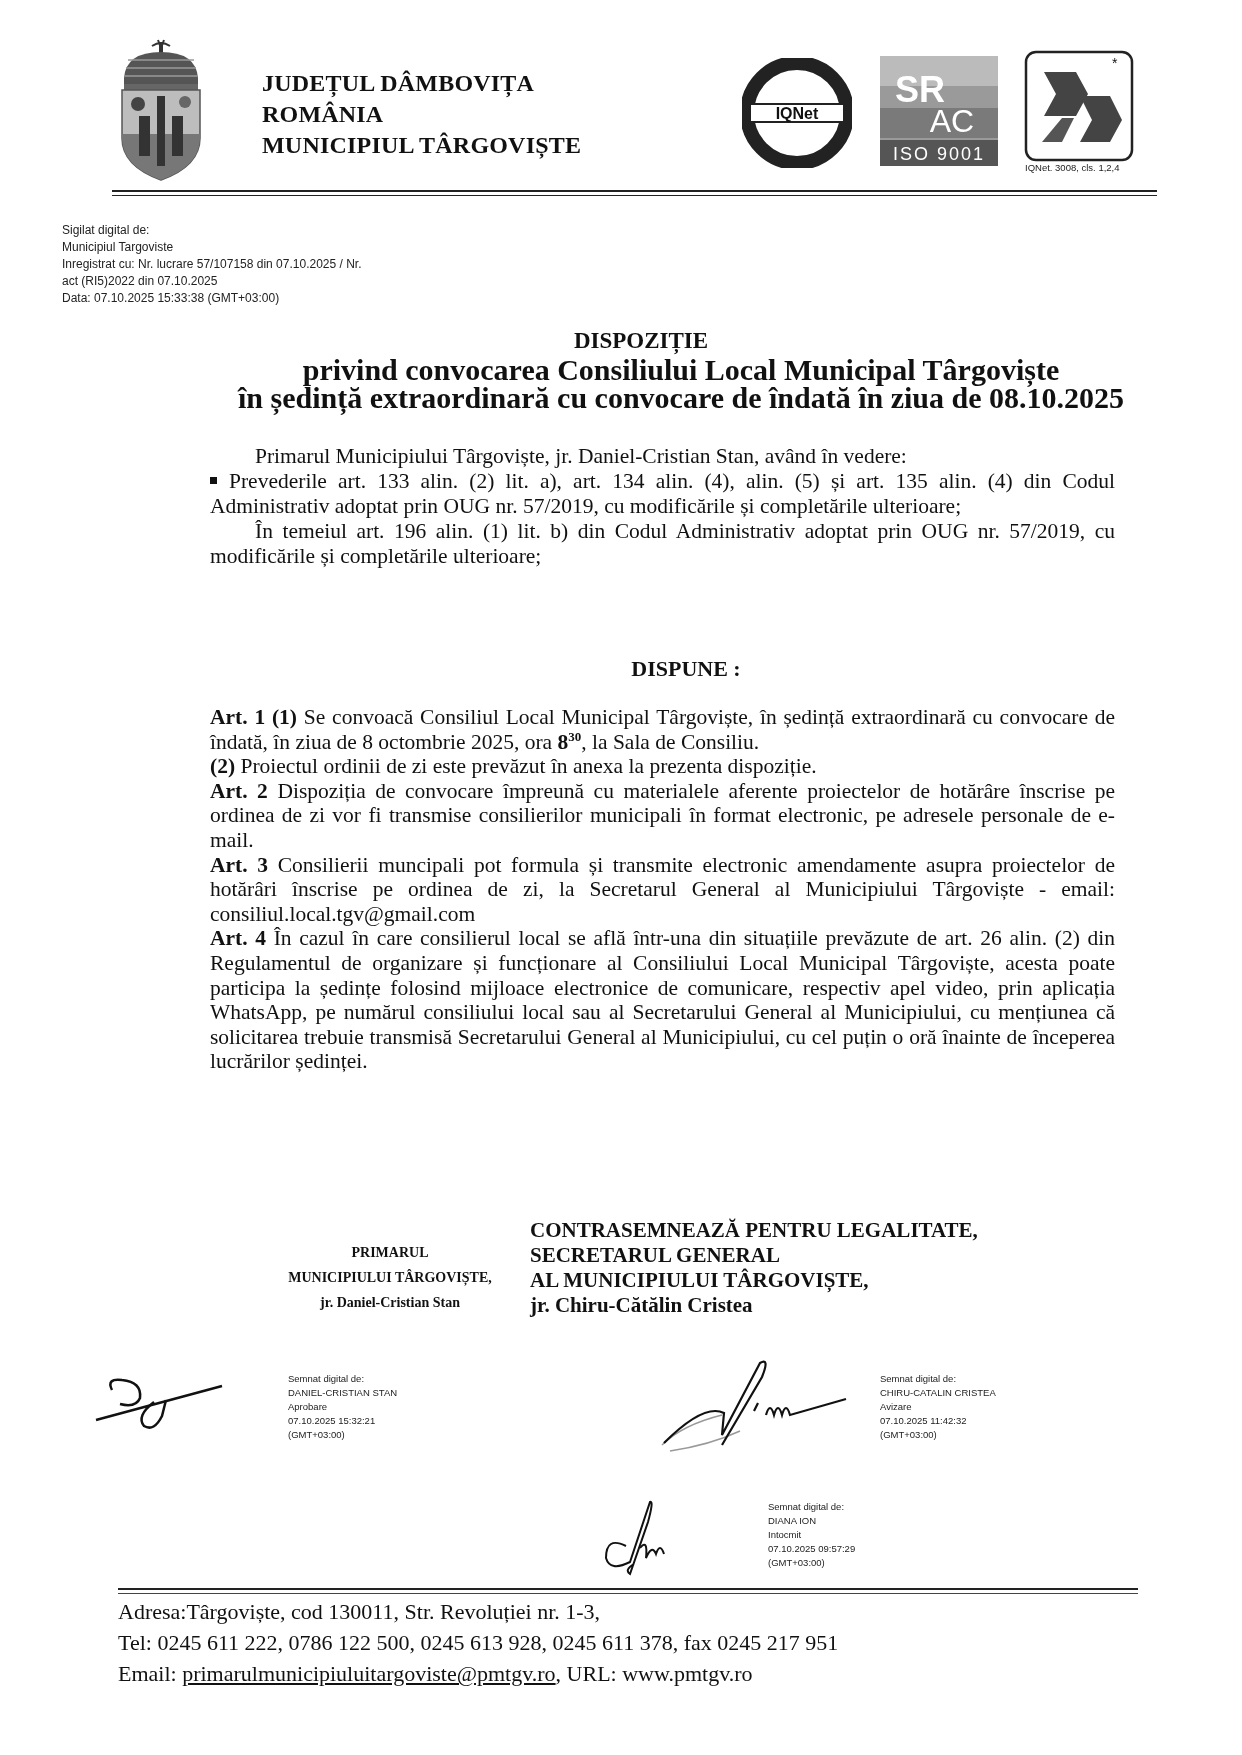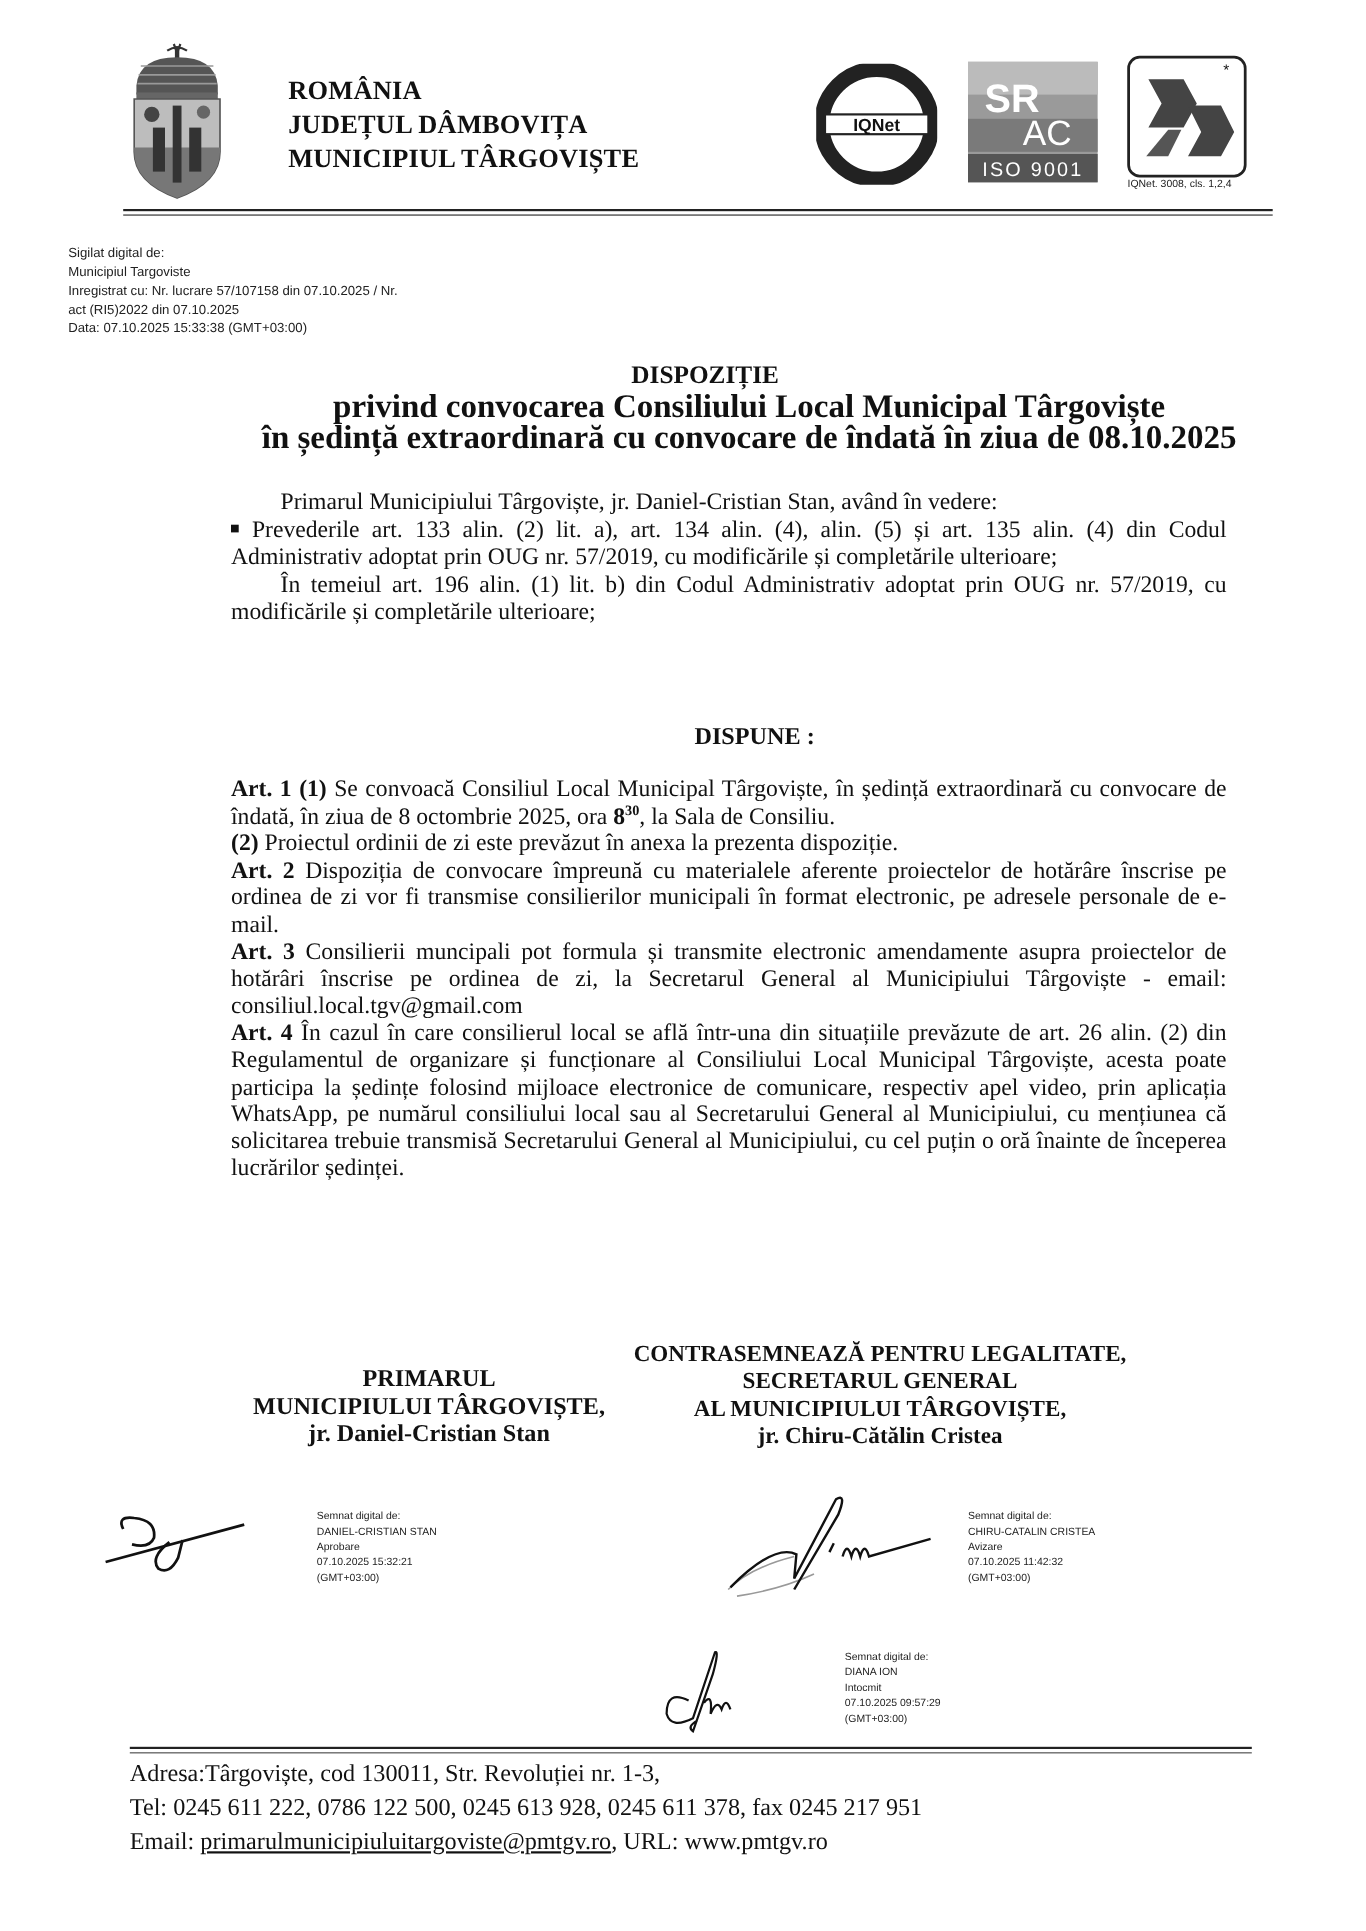--- a/index.html
+++ b/index.html
@@ -27,22 +27,22 @@
   .body { left: 210px; width: 905px; font-size: 21.5px; line-height: 25px; text-align: justify; }
   .indent { text-indent: 45px; }
   .bullet-p { text-indent: 0; }
   .bullet { display: inline-block; width: 7px; height: 7px; background: #111; margin-right: 12px; vertical-align: middle; position: relative; top: -3px; }
   .center-bold { left: 0; width: 1242px; text-align: center; font-weight: bold; font-size: 22px; }
   .b { font-weight: bold; }
   sup { font-size: 13px; line-height: 0; font-weight: bold; }
   p { margin: 0; }
 
   
-  .sig-left { left: 205px; width: 370px; top: 1240px; text-align: center; font-weight: bold; font-size: 22px; line-height: 25px; }
-  .sig-right { left: 530px; width: 540px; top: 1218px; text-align: center; font-weight: bold; font-size: 21px; line-height: 25px; }
+  .sig-left { left: 205px; width: 370px; top: 1240px; text-align: center; font-weight: bold; font-size: 14px; line-height: 25px; }
+  .sig-right { left: 530px; width: 540px; top: 1218px; font-weight: bold; font-size: 21px; line-height: 25px; }
   .digi { font-family: "Liberation Sans", sans-serif; font-size: 9.5px; line-height: 14px; color: #222; }
 
   
   .foot-line1 { left: 118px; top: 1588px; width: 1020px; border-top: 2px solid #222; }
   .foot-line2 { left: 118px; top: 1593px; width: 1020px; border-top: 1px solid #444; }
   .footer { left: 118px; top: 1596px; font-size: 22px; line-height: 31px; }
   .footer u { text-decoration: underline; }
 </style>
 </head>
 <body>
@@ -58,22 +58,22 @@
     <path d="M4 96 L82 96 L82 100 Q82 128 43 142 Q4 128 4 100 Z" fill="#777"></path>
     <circle cx="20" cy="66" r="7" fill="#444"></circle>
     <circle cx="67" cy="64" r="6" fill="#666"></circle>
     <rect x="21" y="78" width="11" height="40" fill="#333"></rect>
     <rect x="54" y="78" width="11" height="40" fill="#333"></rect>
     <rect x="39" y="58" width="8" height="70" fill="#333"></rect>
   </svg>
 </div>
 
 <div class="abs hdr-title">
+  <div>JUDEȚUL DÂMBOVIȚA</div>
   <div>ROMÂNIA</div>
-  <div>JUDEȚUL DÂMBOVIȚA</div>
   <div>MUNICIPIUL TÂRGOVIȘTE</div>
 </div>
 
 <div class="abs logo-iqnet">
   <svg width="110" height="110" viewBox="0 0 110 110">
     <circle cx="55" cy="55" r="50" fill="#fff" stroke="#222" stroke-width="14"></circle>
     <circle cx="55" cy="55" r="34" fill="#fff"></circle>
     <rect x="8" y="46" width="94" height="18" fill="#fff" stroke="#222" stroke-width="2"></rect>
     <text x="55" y="61" text-anchor="middle" font-family="Liberation Sans, sans-serif" font-weight="bold" font-size="16" fill="#111">IQNet</text>
   </svg>

